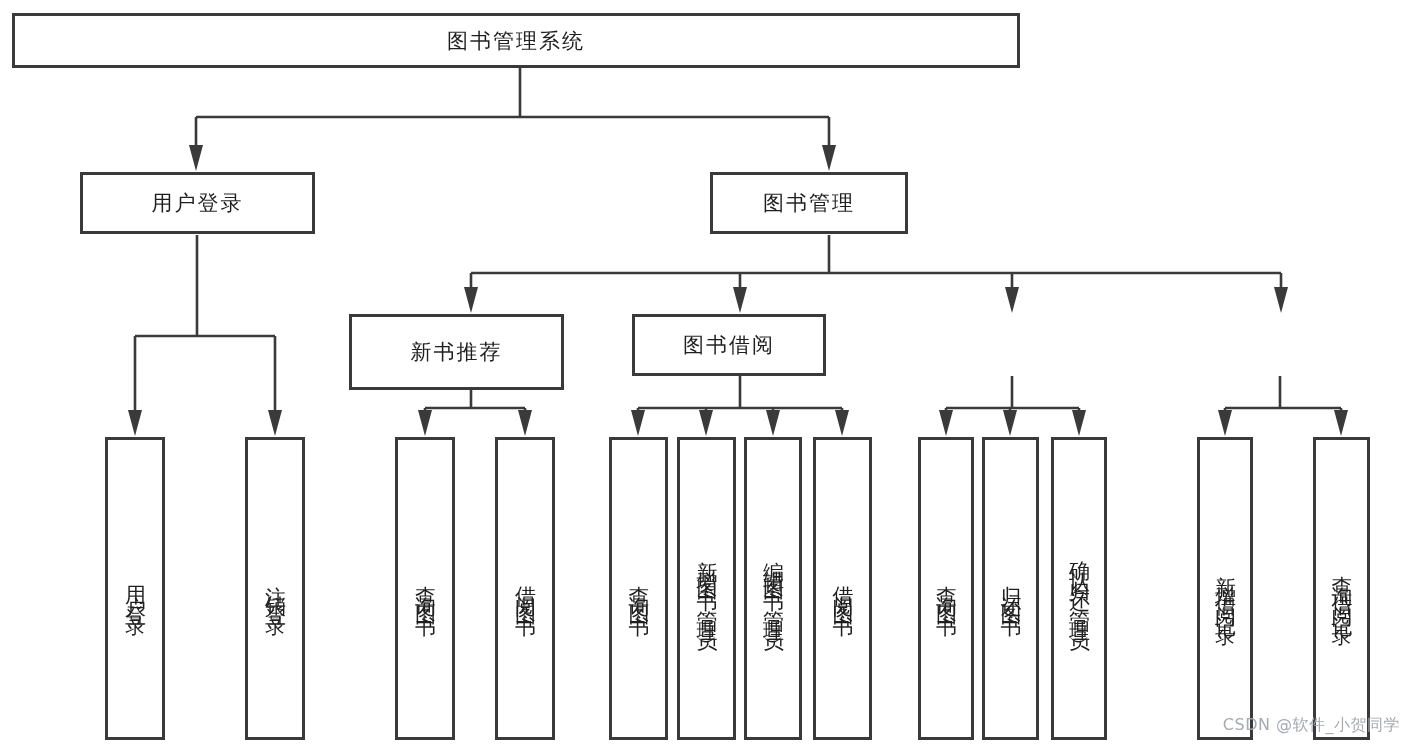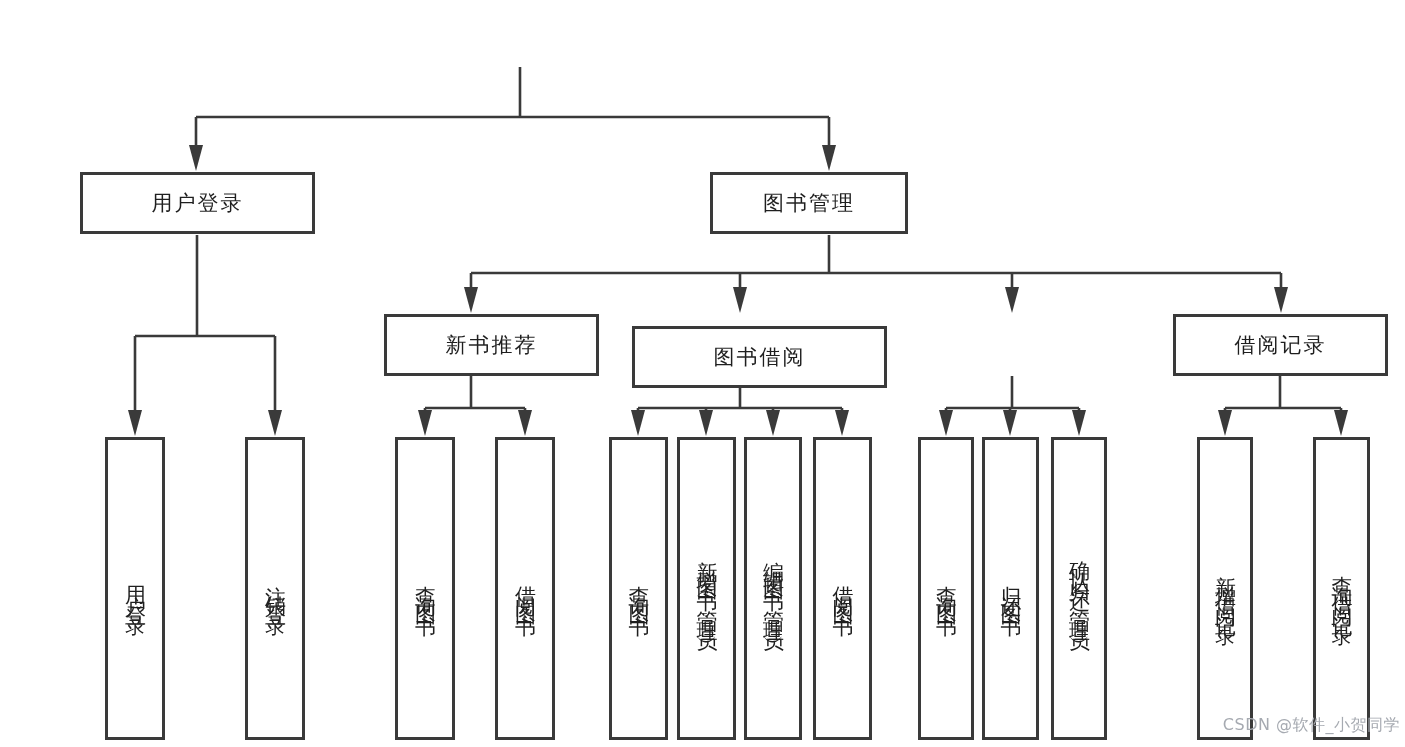--- a/index.html
+++ b/index.html
@@ -90,36 +90,36 @@
       <polygon points="766,410 780,410 773,436"></polygon>
       <polygon points="835,410 849,410 842,436"></polygon>
       <polygon points="939,410 953,410 946,436"></polygon>
       <polygon points="1003,410 1017,410 1010,436"></polygon>
       <polygon points="1072,410 1086,410 1079,436"></polygon>
       <polygon points="1218,410 1232,410 1225,436"></polygon>
       <polygon points="1334,410 1348,410 1341,436"></polygon>
     </g>
   </svg>
 
+  <div class="box cat" style="left:12px; top:13px; width:1008px; height:55px">
+    <span class="lbl">图书管理系统</span>
+  </div>
 
   <div class="box cat" style="left:80px; top:172px; width:235px; height:62px">
     <span class="lbl">用户登录</span>
   </div>
   <div class="box cat" style="left:710px; top:172px; width:198px; height:62px">
     <span class="lbl">图书管理</span>
   </div>
 
-  <div class="box cat" style="left:384px; top:314px; width:215px; height:62px">
+  <div class="box cat" style="left:349px; top:314px; width:215px; height:76px">
     <span class="lbl">新书推荐</span>
   </div>
-  <div class="box cat" style="left:632px; top:326px; width:255px; height:62px">
+  <div class="box cat" style="left:632px; top:314px; width:194px; height:62px">
     <span class="lbl">图书借阅</span>
-  </div>
-  <div class="box cat" style="left:1173px; top:314px; width:215px; height:62px">
-    <span class="lbl">借阅记录</span>
   </div>
 
   <div class="box leaf" style="left:105px; top:437px; width:60px; height:303px">
     <span class="lbl">用户登录</span>
   </div>
   <div class="box leaf" style="left:245px; top:437px; width:60px; height:303px">
     <span class="lbl">注销登录</span>
   </div>
 
   <div class="box leaf" style="left:395px; top:437px; width:60px; height:303px">

